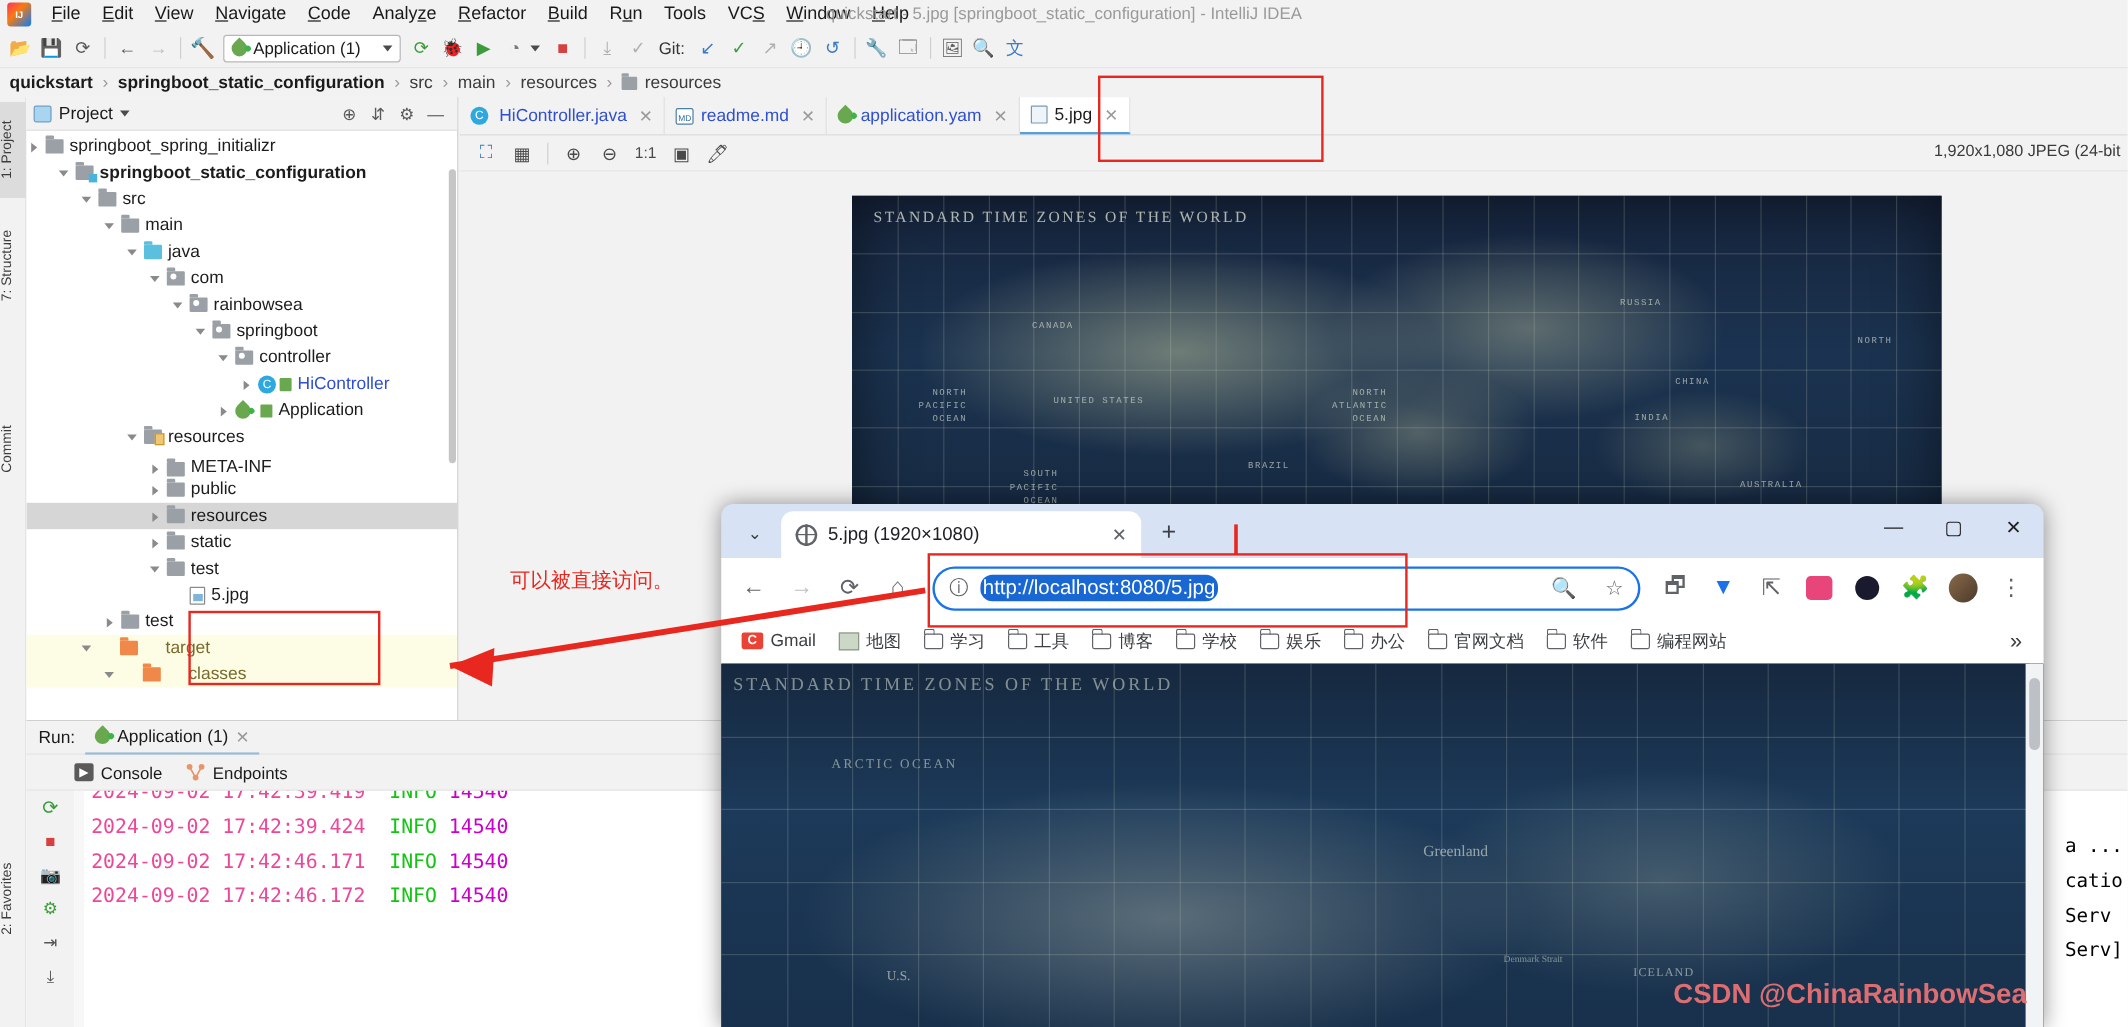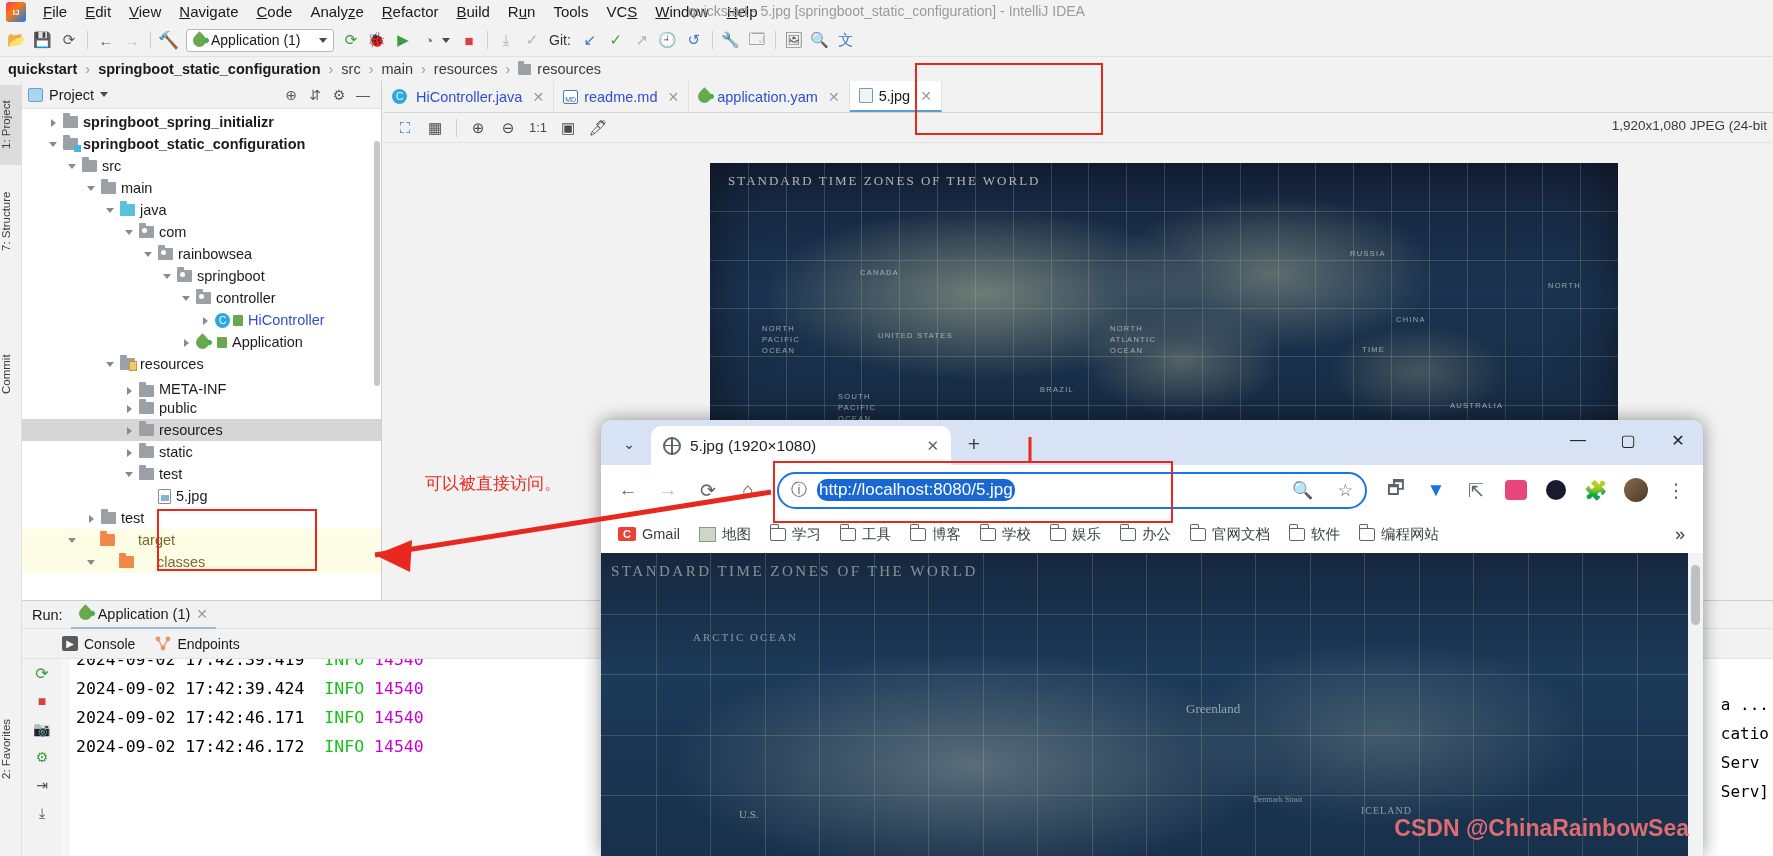--- a/index.html
+++ b/index.html
@@ -130,21 +130,21 @@
                 radial-gradient(ellipse 40% 50% at 30% 45%, rgba(180,185,150,.55), transparent 60%),
                 radial-gradient(ellipse 30% 45% at 62% 38%, rgba(175,180,150,.45), transparent 60%),
                 radial-gradient(ellipse 18% 30% at 52% 68%, rgba(170,175,145,.40), transparent 62%),
                 radial-gradient(ellipse 16% 26% at 78% 72%, rgba(160,168,140,.32), transparent 62%),
                 linear-gradient(180deg,#16243c 0%,#1b3350 45%,#16283f 100%);
               box-shadow:inset 0 0 50px rgba(0,0,0,.5); }
   .grid-v, .grid-h { position:absolute; background:rgba(200,210,190,.20); }
   .mapttl { position:absolute; left:18px; top:10px; font-size:13px; letter-spacing:2px;
             color:rgba(225,230,215,.75); font-family:"Liberation Serif", serif; }
   .mlbl { position:absolute; font-size:7.5px; letter-spacing:1.3px;
-          color:rgba(225,230,215,.62); font-family:Liberation Sans, sans-serif; }
+          color:rgba(225,230,215,.62); font-family:Liberation Mono, monospace;text-align:right; }
 
   
   .runwin { position:absolute; left:22px; top:600px; width:1751px; height:256px;
             background:#fff; border-top:1px solid #cfcfcf; }
   .runhdr { height:28px; background:#f2f2f2; display:flex; align-items:center;
             padding-left:10px; gap:8px; font-size:14.5px; color:#1a1a1a;
             border-bottom:1px solid #e2e2e2; }
   .runtab { display:flex; align-items:center; gap:6px; padding:0 8px; height:28px;
             border-bottom:2px solid #9bbbd4; }
   .subtabs { position:absolute; left:0; top:28px; width:1751px; height:30px;
@@ -156,21 +156,21 @@
   .epico{width:16px;height:15px;position:relative;}
   .rungutter { position:absolute; left:0; top:58px; width:40px; height:198px;
                background:#f2f2f2; display:flex; flex-direction:column; align-items:center;
                padding-top:4px; gap:8px; }
   .gb { width:22px;height:20px;display:flex;align-items:center;justify-content:center;
         font-size:14px;color:#555; }
   .console { position:absolute; left:40px; top:58px; width:1711px; height:198px;
              background:#fff; font-family:"DejaVu Sans Mono", monospace; font-size:16.5px;
              overflow:hidden; padding-left:14px; }
   .cline { height:29px; line-height:29px; white-space:pre; }
-  .c-ts { color:#000000; } .c-info { color:#14c414; } .c-pid { color:#cc00cc; }
+  .c-ts { color:#ec4899; } .c-info { color:#14c414; } .c-pid { color:#cc00cc; }
   .conscroll { position:absolute; left:40px; top:58px; width:8px; height:198px; background:#f7f7f7; }
 
   
   .chrome { position:absolute; left:601px; top:420px; width:1102px; height:436px;
             background:#d7e3f4; border-radius:10px 10px 0 0;
             box-shadow:0 0 18px rgba(0,0,0,.42); overflow:hidden; }
   .ctabstrip { height:45px; display:flex; align-items:flex-end; padding:0 6px 0 6px;
                position:relative; }
   .tabsearch { width:44px;height:30px;margin-bottom:6px;display:flex;align-items:center;
                justify-content:center;font-size:14px;color:#3c4043;border-radius:6px; }
@@ -311,21 +311,21 @@
       <span class="ico"></span>
       <span class="ttl">Project</span>
       <span class="caret" style="margin-left:6px"></span>
       <span class="sp"></span>
       <span class="ha">⊕</span>
       <span class="ha">⇵</span>
       <span class="ha">⚙</span>
       <span class="ha">—</span>
     </div>
     <div class="tree" id="tree">
-        <div class="row" style="padding-left: 25px; font-weight: bold;">
+        <div class="row" style="">
           <span class="arrow closed"></span>
           <span class="fld"></span>
           <span class="lbl">springboot_spring_initializr</span>
         </div>
         <div class="row" style="padding-left: 25px;">
           <span class="arrow open"></span>
           <span class="fld mod"></span>
           <span class="lbl bold">springboot_static_configuration</span>
         </div>
         <div class="row" style="padding-left: 44px;">
@@ -467,21 +467,21 @@
   <div class="imgcanvas">
     <div class="worldmap" id="worldmap">
       <div class="mapttl">STANDARD TIME ZONES OF THE WORLD</div>
       <div class="mlbl" style="left:150px;top:105px">CANADA</div>
       <div class="mlbl" style="left:168px;top:168px">UNITED STATES</div>
       <div class="mlbl" style="left:640px;top:86px">RUSSIA</div>
       <div class="mlbl" style="left:52px;top:160px;width:44px;line-height:11px">NORTH PACIFIC OCEAN</div>
       <div class="mlbl" style="left:400px;top:160px;width:46px;line-height:11px">NORTH ATLANTIC OCEAN</div>
       <div class="mlbl" style="left:128px;top:228px;width:44px;line-height:11px">SOUTH PACIFIC OCEAN</div>
       <div class="mlbl" style="left:686px;top:152px">CHINA</div>
-      <div class="mlbl" style="left:652px;top:182px">TIME</div>
+      <div class="mlbl" style="left:652px;top:182px">INDIA</div>
       <div class="mlbl" style="left:330px;top:222px">BRAZIL</div>
       <div class="mlbl" style="left:740px;top:238px">AUSTRALIA</div>
       <div class="mlbl" style="left:838px;top:118px">NORTH</div>
     <div class="grid-v" style="left: 37.8333px; top: 0px; width: 1px; height: 290px;"></div>
         <div class="grid-v" style="left: 75.6667px; top: 0px; width: 1px; height: 290px;"></div>
         <div class="grid-v" style="left: 113.5px; top: 0px; width: 1px; height: 290px;"></div>
         <div class="grid-v" style="left: 151.333px; top: 0px; width: 1px; height: 290px;"></div>
         <div class="grid-v" style="left: 189.167px; top: 0px; width: 1px; height: 290px;"></div>
         <div class="grid-v" style="left: 227px; top: 0px; width: 1px; height: 290px;"></div>
         <div class="grid-v" style="left: 264.833px; top: 0px; width: 1px; height: 290px;"></div>

